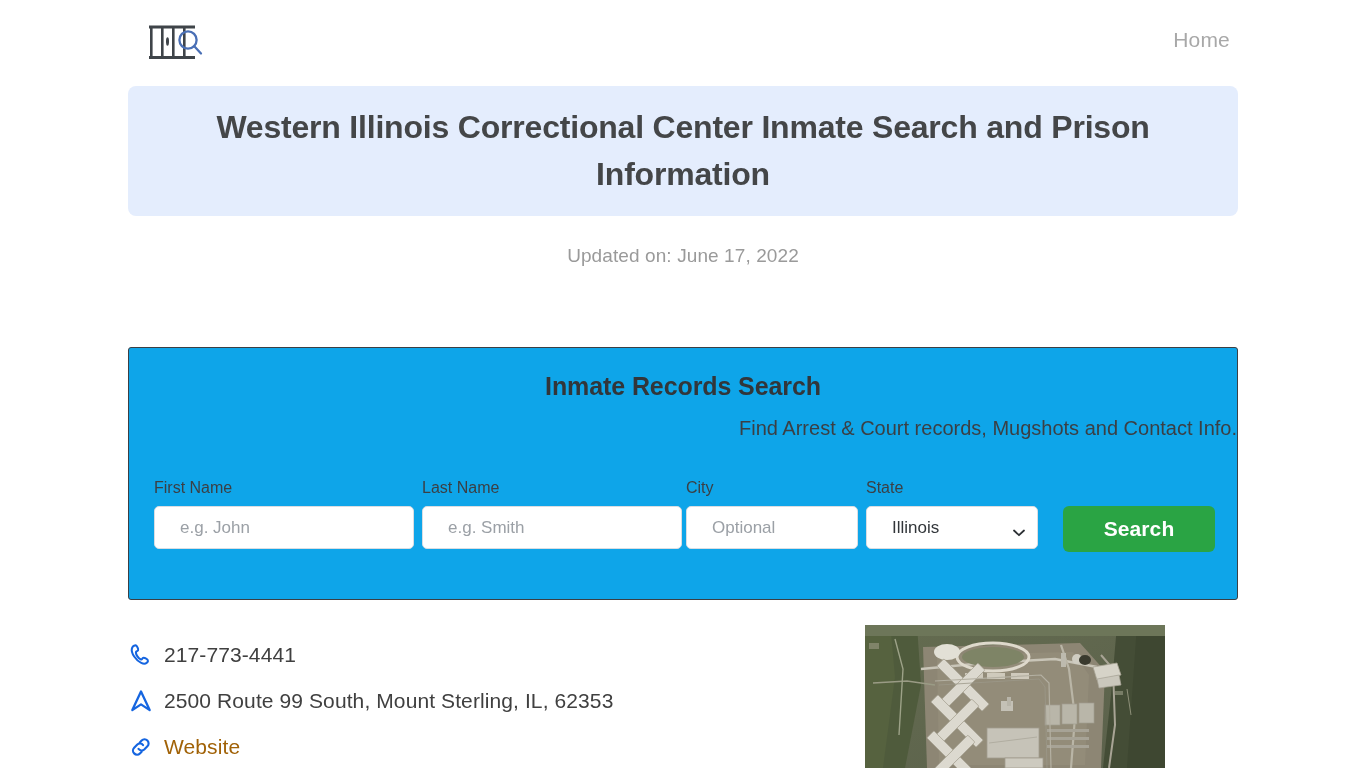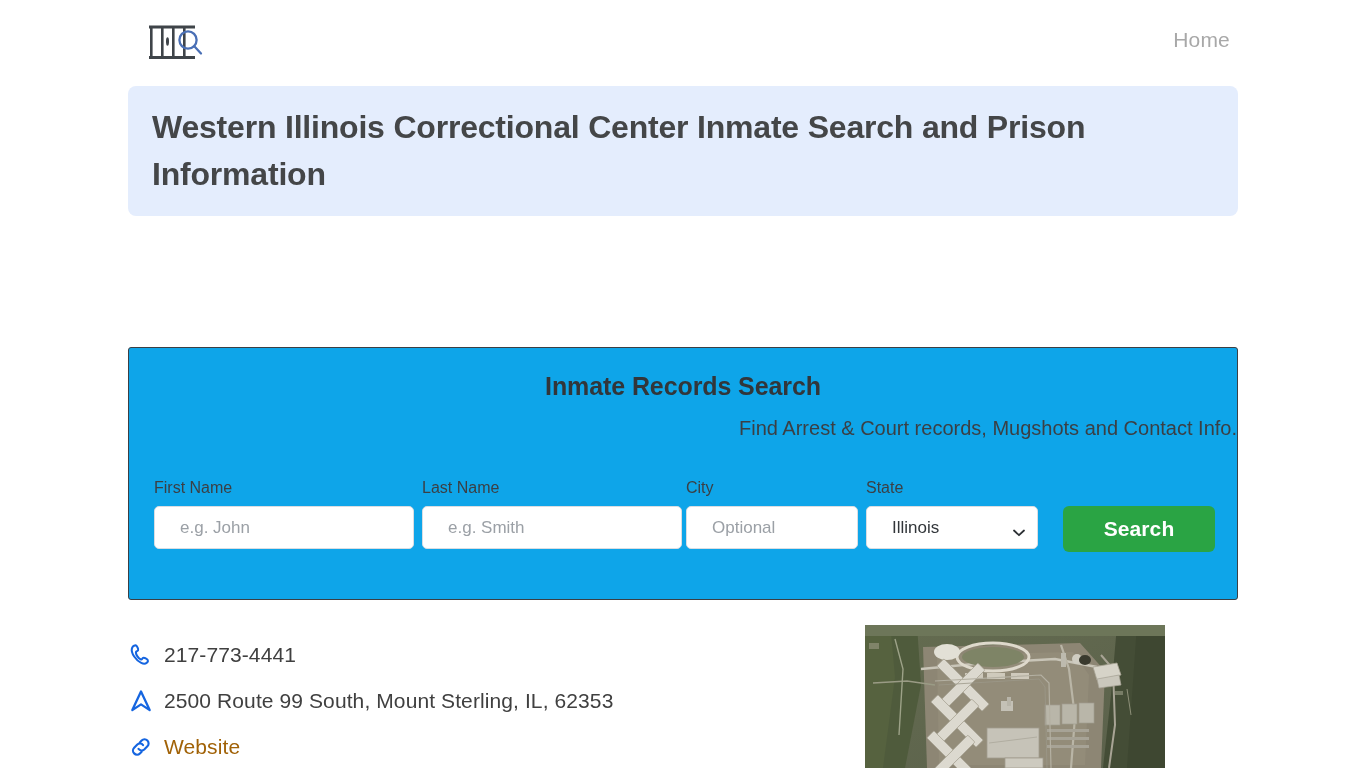--- a/index.html
+++ b/index.html
@@ -58,26 +58,26 @@
     width: 1110px;
     height: 130px;
     background: #e4edfd;
     border-radius: 8px;
     display: flex;
     align-items: center;
     justify-content: center;
   }
   .title-banner h1 {
     margin: 0;
-    padding: 0 24px;
+    padding: 0 40px;
     font-size: 32px;
     line-height: 47px;
     font-weight: 700;
     color: #444648;
-    text-align: left;
+    text-align: center;
     letter-spacing: -0.2px;
   }
 
   
   .updated {
     position: absolute;
     left: 0;
     top: 245px;
     width: 1366px;
     text-align: center;
@@ -256,20 +256,21 @@
     <div class="nav">
       <a class="nav-link" href="#">Home</a>
     </div>
 
   </div>
 
   <div class="title-banner">
     <h1>Western Illinois Correctional Center Inmate Search and Prison Information</h1>
   </div>
 
+  <div class="updated">Updated on: June 17, 2022</div>
 
   <div class="search-card">
 
     <h2 class="card-title">Inmate Records Search</h2>
     <p class="card-sub">Find Arrest &amp; Court records, Mugshots and Contact Info.</p>
 
     <div class="form-row">
 
       <div class="field field-first">
         <label class="field-label">First Name</label>

